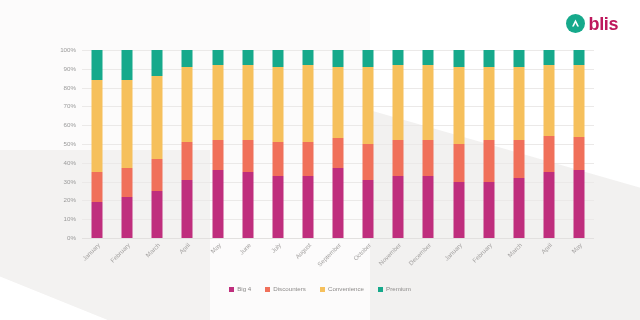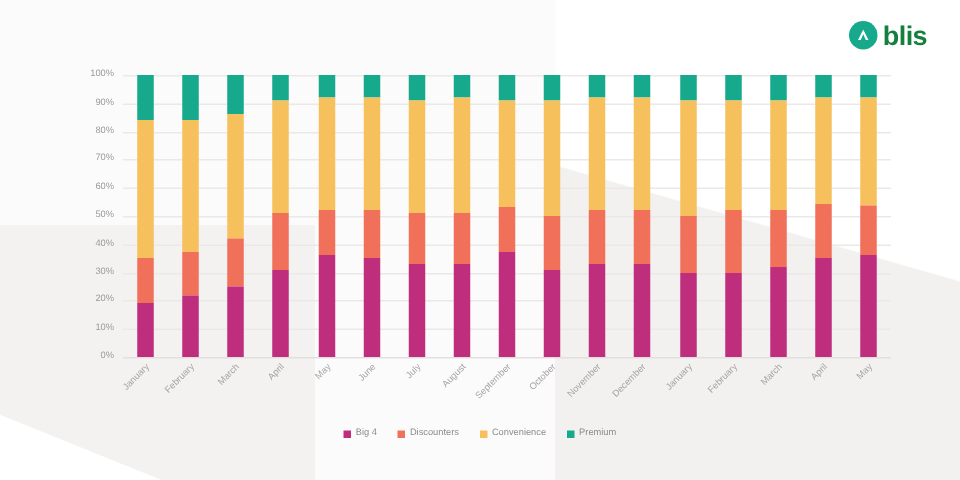--- a/index.html
+++ b/index.html
@@ -58,21 +58,21 @@
     border-radius: 50%;
     background: #16a98b;
     display: flex;
     align-items: center;
     justify-content: center;
   }
   .logo-mark svg { display: block; }
   .logo-text {
     font-size: 18px;
     font-weight: bold;
-    color: #15803d;
+    color: #be185d;
     letter-spacing: -0.4px;
     line-height: 1;
   }
 
   
   #chart {
     position: absolute;
     left: 0;
     top: 0;
     width: 640px;

